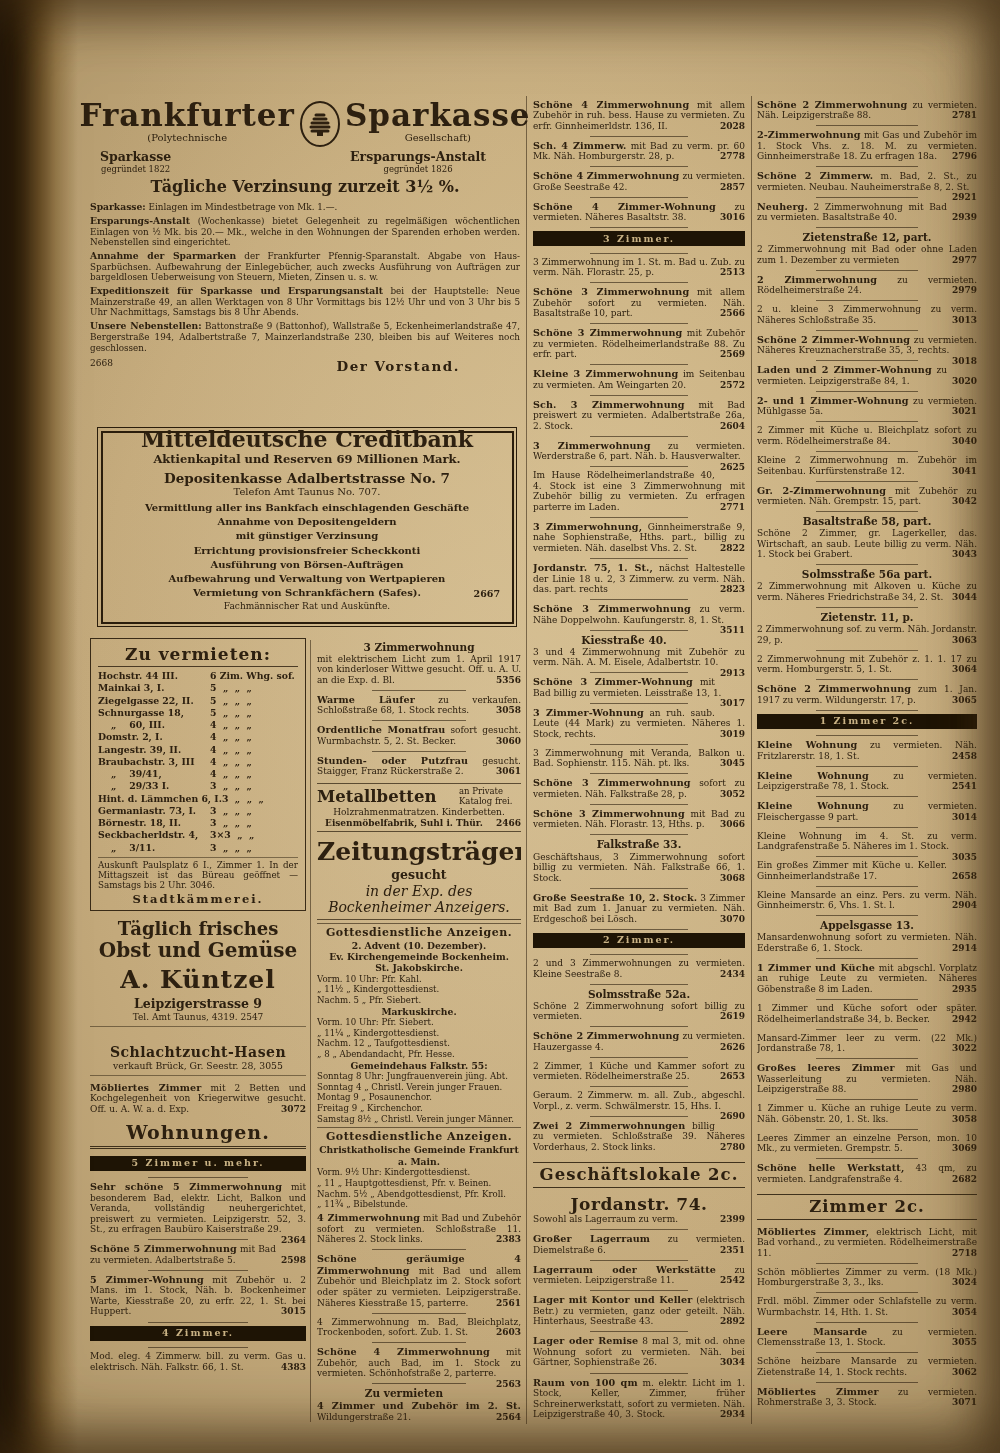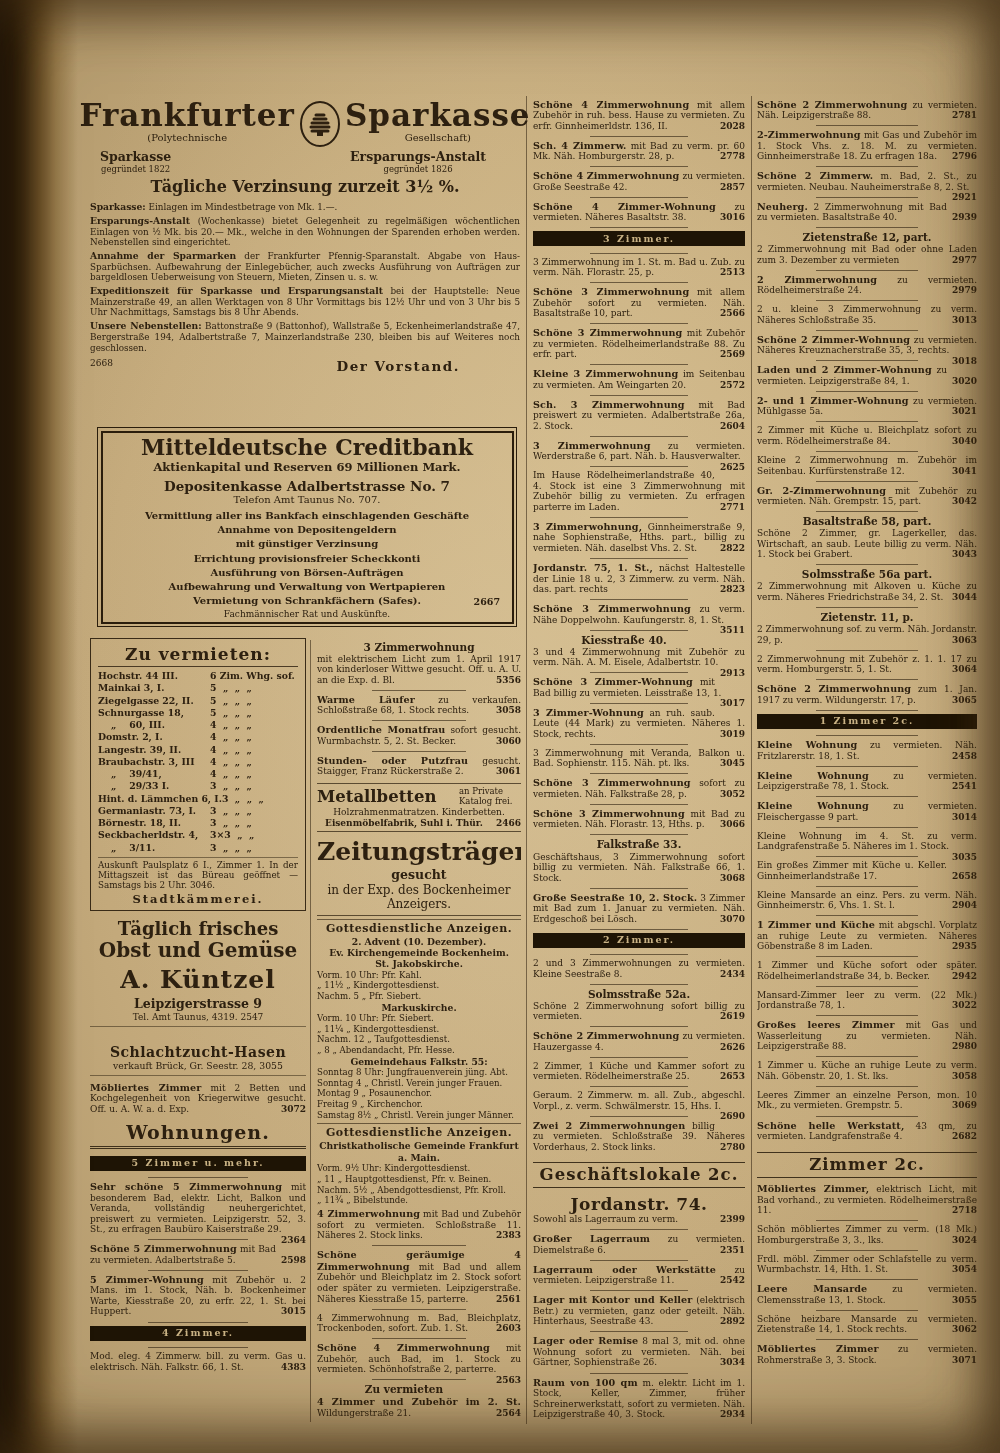--- a/index.html
+++ b/index.html
@@ -73,21 +73,21 @@
   .sk-org-founded { font-size:8.5px; }
   .sk-rate { text-align:center; font-size:16px; font-weight:bold; margin:3px 0 5px; }
   .sk-para { font-size:8.8px; line-height:1.2; margin:0 0 2.5px; text-align:justify; }
   .sk-para b { font-size:9.2px; }
   .sk-foot { display:flex; justify-content:space-between; font-size:9px; padding-top:2px; }
   .sk-sig { font-weight:bold; font-size:13.5px; letter-spacing:1.5px; margin-right:60px; }
 
   
   #creditbank {
     position:absolute; left:97px; top:427px; width:420px; height:200px;
-    border:1px solid #2a1d0c; padding:8px 12px 4px;
+    border:1px solid #2a1d0c; padding:0 12px 4px;
   }
   #creditbank::before { content:""; position:absolute; inset:2.5px; border:2.5px solid #2a1d0c; pointer-events:none; }
   .cb-title { font-size:22px; font-weight:bold; text-align:center; line-height:1; }
   .cb-capital { font-size:11.5px; font-weight:bold; text-align:center; margin-top:2px; }
   .cb-branch { font-size:13.5px; font-weight:bold; text-align:center; margin-top:4px; }
   .cb-phone { font-size:10px; text-align:center; }
   .cb-lines { margin-top:4px; }
   .cb-line { font-size:10px; font-weight:bold; text-align:center; line-height:1.42; }
   .cb-foot { text-align:center; font-size:9px; margin-top:1px; position:relative; }
   .cb-num { position:absolute; right:4px; top:-13px; font-weight:bold; font-size:9.5px; }
@@ -116,21 +116,21 @@
   
   .metall { border-top:1px solid rgba(42,29,12,.7); border-bottom:1px solid rgba(42,29,12,.7); padding:3px 0 3px; margin:3px 0; }
   .metall-row { display:flex; align-items:center; justify-content:space-between; }
   .metall-big { font-size:16.5px; font-weight:bold; }
   .metall-side { font-size:8.5px; text-align:left; width:62px; line-height:1.15; }
   .metall-line { font-size:9px; text-align:center; margin-top:1px; }
   .metall-line.bold { font-weight:bold; }
   .ztr { border-bottom:1px solid rgba(42,29,12,.7); padding:4px 0 4px; text-align:center; }
   .ztr-big { font-size:25px; font-weight:bold; line-height:1.05; }
   .ztr-mid { font-size:12.5px; font-weight:bold; margin-top:1px; }
-  .ztr-small { font-size:12px; margin-top:1px; }
+  .ztr-small { font-size:14px; margin-top:1px;font-style:italic; }
 
   .church { margin-top:3px; }
   .church-head { font-weight:bold; font-size:11px; text-align:center; border-top:1px solid rgba(42,29,12,.6); padding:2px 0 1px; letter-spacing:.5px; }
   .gl { font-size:8.6px; line-height:1.24; }
   .gl b { display:block; text-align:center; font-size:9.2px; }
 
   #col3 .list.bottom { margin-top:1px; }
 </style>
 </head>
 <body>
@@ -674,21 +674,21 @@
       </div>
 
       <div class="item">
 
         <p class="ad-body"><b class="lead">Neuherg.</b><span> 2 Zimmerwohnung mit Bad zu vermieten. Basaltstraße 40.</span><span class="num">2939</span></p>
       </div>
 
       <div class="item">
 
         <div class="ad-headline">Zietenstraße 12, part.</div>
-        <p class="ad-body"><span>2 Zimmerwohnung mit Bad oder ohne Laden zum 3. Dezember zu vermieten</span><span class="num">2977</span></p>
+        <p class="ad-body"><span>2 Zimmerwohnung mit Bad oder ohne Laden zum 1. Dezember zu vermieten</span><span class="num">2977</span></p>
       </div>
 
       <div class="item">
 
         <p class="ad-body"><b class="lead">2 Zimmerwohnung</b><span> zu vermieten. Rödelheimerstraße 24.</span><span class="num">2979</span></p>
       </div>
 
       <div class="item">
 
         <p class="ad-body"><span>2 u. kleine 3 Zimmerwohnung zu verm. Näheres Schloßstraße 35.</span><span class="num">3013</span></p>
@@ -780,20 +780,25 @@
       <div class="item">
 
         <p class="ad-body"><span>Ein großes Zimmer mit Küche u. Keller. Ginnheimerlandstraße 17.</span><span class="num">2658</span></p>
       </div>
 
       <div class="item">
 
         <p class="ad-body"><span>Kleine Mansarde an einz. Pers. zu verm. Näh. Ginnheimerstr. 6, Vhs. 1. St. l.</span><span class="num">2904</span></p>
       </div>
 
+      <div class="item">
+
+        <div class="ad-headline">Appelsgasse 13.</div>
+        <p class="ad-body"><span>Mansardenwohnung sofort zu vermieten. Näh. Ederstraße 6, 1. Stock.</span><span class="num">2914</span></p>
+      </div>
 
       <div class="item">
 
         <p class="ad-body"><b class="lead">1 Zimmer und Küche</b><span> mit abgschl. Vorplatz an ruhige Leute zu vermieten. Näheres Göbenstraße 8 im Laden.</span><span class="num">2935</span></p>
       </div>
 
       <div class="item">
 
         <p class="ad-body"><span>1 Zimmer und Küche sofort oder später. Rödelheimerlandstraße 34, b. Becker.</span><span class="num">2942</span></p>
       </div>

